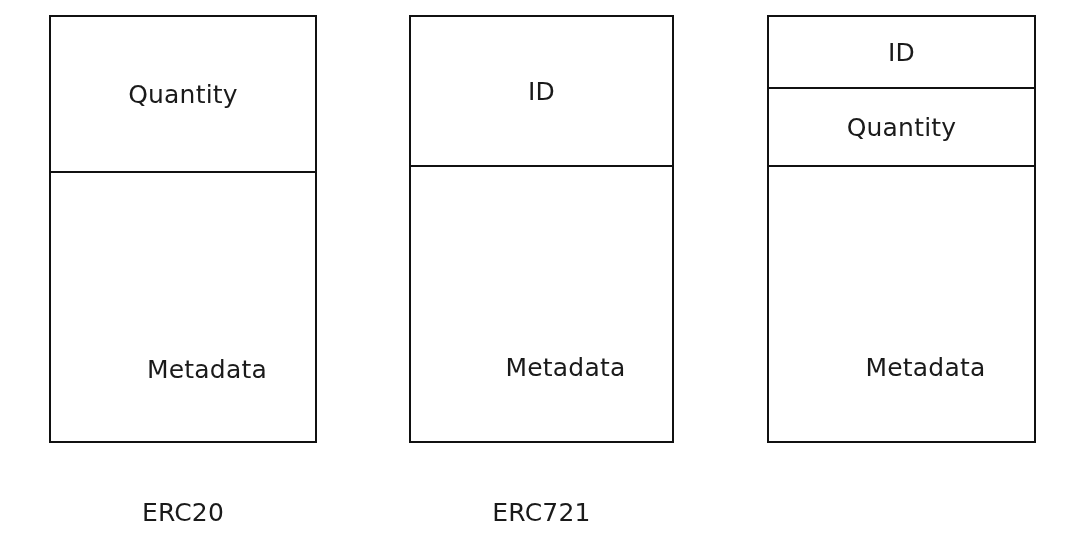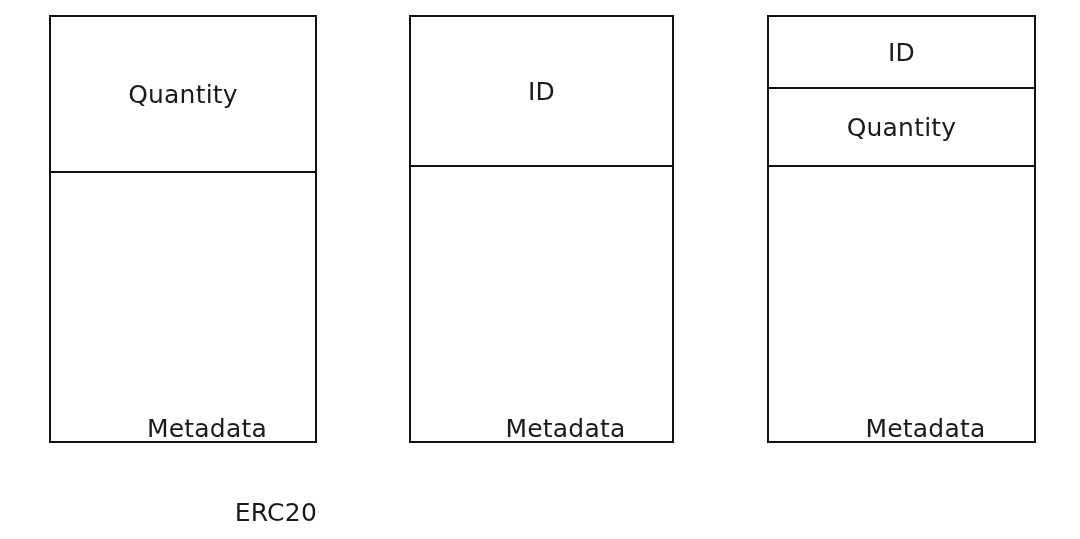--- a/index.html
+++ b/index.html
@@ -39,30 +39,30 @@
   .cell-label {
     font-size: 25px;
     color: #1a1a1a;
     letter-spacing: 0.2px;
     line-height: 1;
     white-space: nowrap;
     font-weight: 400;
   }
   
   .cell.metadata {
-    align-items: flex-end;
+    align-items: center;
     padding-left: 48px;
   }
   .cell.metadata .cell-label {
     width: 100%;
     text-align: center;
   }
   .caption {
     position: absolute;
-    text-align: right;
+    text-align: center;
     font-size: 25px;
     color: #1a1a1a;
     line-height: 1;
     white-space: nowrap;
     letter-spacing: 0.2px;
   }
 </style>
 </head>
 <body>
 
@@ -79,20 +79,21 @@
   <div class="caption" style="left:49px; top:500px; width:268px;">ERC20</div>
 
   <div class="token-box" style="left:409px; top:15px; width:265px; height:428px;">
     <div class="cell" style="height:148px;">
       <span class="cell-label">ID</span>
     </div>
     <div class="cell metadata" style="flex:1 1 auto; padding-top:126px;">
       <span class="cell-label">Metadata</span>
     </div>
   </div>
+  <div class="caption" style="left:409px; top:500px; width:265px;">ERC721</div>
 
   <div class="token-box" style="left:767px; top:15px; width:269px; height:428px;">
     <div class="cell" style="height:70px;">
       <span class="cell-label">ID</span>
     </div>
     <div class="cell" style="height:78px;">
       <span class="cell-label">Quantity</span>
     </div>
     <div class="cell metadata" style="flex:1 1 auto; padding-top:127px;">
       <span class="cell-label">Metadata</span>

